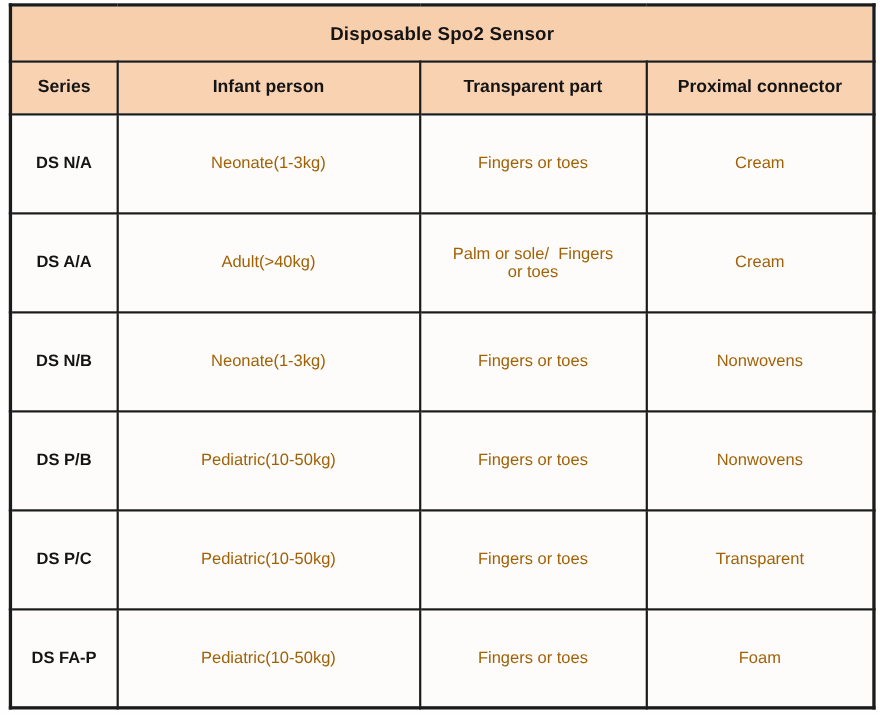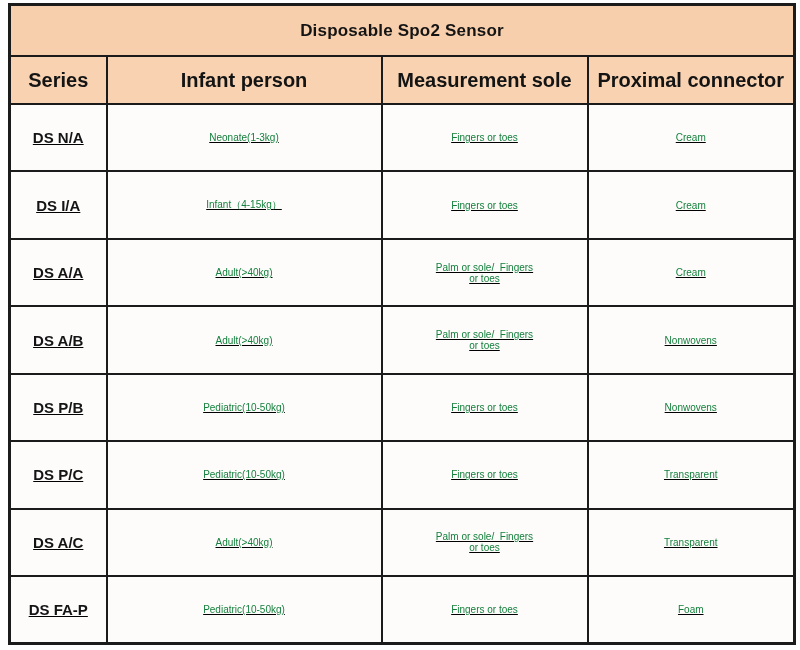--- a/index.html
+++ b/index.html
@@ -37,108 +37,93 @@
   tr.title-row th {
     background: #f8cfad;
     font-size: 17px;
     font-weight: bold;
     color: #141414;
     height: 45px;
     letter-spacing: 0.2px;
   }
   tr.header-row th {
     background: #f8d2b1;
-    font-size: 20px;
+    font-size: 16px;
     font-weight: bold;
     color: #141414;
     height: 42px;
   }
   tbody tr {
     height: 49px;
-    text-decoration: underline;
   }
   td.series-cell {
     font-weight: bold;
     font-size: 15px;
     color: #141414;
   }
   td.body-cell {
-    font-size: 10px;
-    color: #15803d;
+    font-size: 15px;
+    color: #a16207;
   }
 </style>
 </head>
 <body>
 
 <div class="canvas">
   <table class="spec">
     <colgroup>
       <col style="width:97px">
       <col style="width:275px">
       <col style="width:206px">
       <col style="width:207px">
     </colgroup>
     <thead>
       <tr class="title-row">
         <th colspan="4">Disposable Spo2 Sensor</th>
       </tr>
       <tr class="header-row">
         <th>Series</th>
         <th>Infant person</th>
-        <th>Measurement sole</th>
+        <th>Transparent part</th>
         <th>Proximal connector</th>
       </tr>
     </thead>
     <tbody>
       <tr>
         <td class="series-cell">DS N/A</td>
         <td class="body-cell">Neonate(1-3kg)</td>
         <td class="body-cell">Fingers or toes</td>
         <td class="body-cell">Cream</td>
       </tr>
       <tr>
-        <td class="series-cell">DS I/A</td>
-        <td class="body-cell">Infant（4-15kg）</td>
-        <td class="body-cell">Fingers or toes</td>
-        <td class="body-cell">Cream</td>
-      </tr>
-      <tr>
         <td class="series-cell">DS A/A</td>
         <td class="body-cell">Adult(&gt;40kg)</td>
         <td class="body-cell">Palm or sole/&nbsp;&nbsp;Fingers
 or toes</td>
         <td class="body-cell">Cream</td>
       </tr>
       <tr>
-        <td class="series-cell">DS A/B</td>
-        <td class="body-cell">Adult(&gt;40kg)</td>
-        <td class="body-cell">Palm or sole/&nbsp;&nbsp;Fingers
-or toes</td>
+        <td class="series-cell">DS N/B</td>
+        <td class="body-cell">Neonate(1-3kg)</td>
+        <td class="body-cell">Fingers or toes</td>
         <td class="body-cell">Nonwovens</td>
       </tr>
       <tr>
         <td class="series-cell">DS P/B</td>
         <td class="body-cell">Pediatric(10-50kg)</td>
         <td class="body-cell">Fingers or toes</td>
         <td class="body-cell">Nonwovens</td>
       </tr>
       <tr>
         <td class="series-cell">DS P/C</td>
         <td class="body-cell">Pediatric(10-50kg)</td>
         <td class="body-cell">Fingers or toes</td>
         <td class="body-cell">Transparent</td>
       </tr>
       <tr>
-        <td class="series-cell">DS A/C</td>
-        <td class="body-cell">Adult(&gt;40kg)</td>
-        <td class="body-cell">Palm or sole/&nbsp;&nbsp;Fingers
-or toes</td>
-        <td class="body-cell">Transparent</td>
-      </tr>
-      <tr>
         <td class="series-cell">DS FA-P</td>
         <td class="body-cell">Pediatric(10-50kg)</td>
         <td class="body-cell">Fingers or toes</td>
         <td class="body-cell">Foam</td>
       </tr>
     </tbody>
   </table>
 </div>
 
 </body></html>

